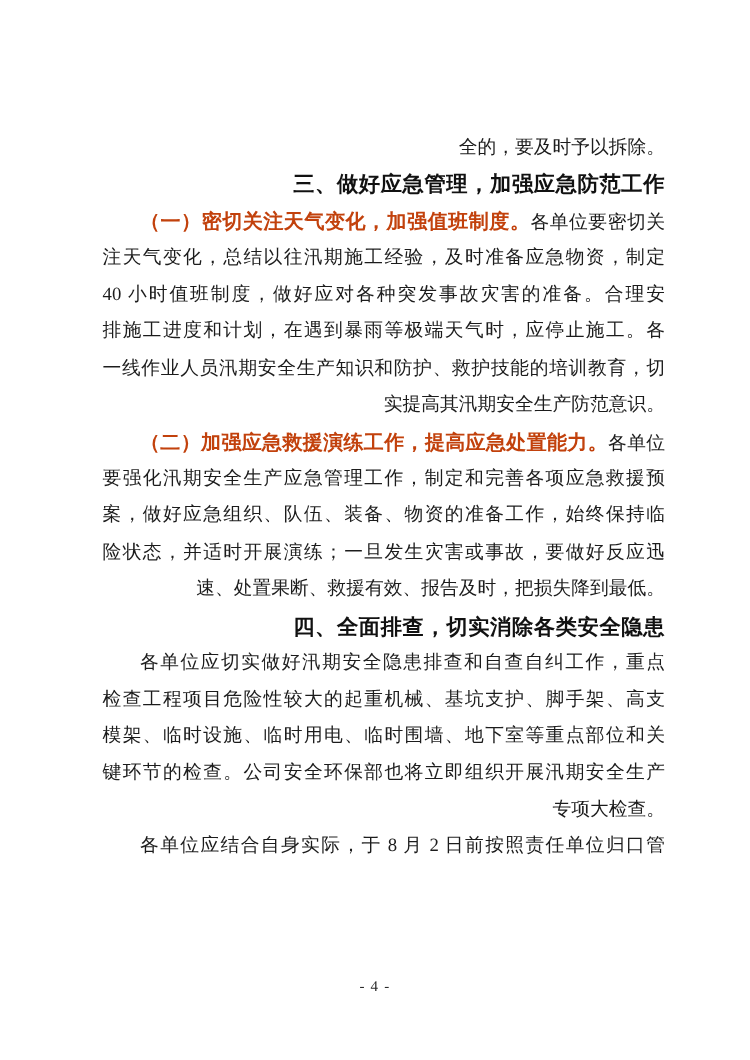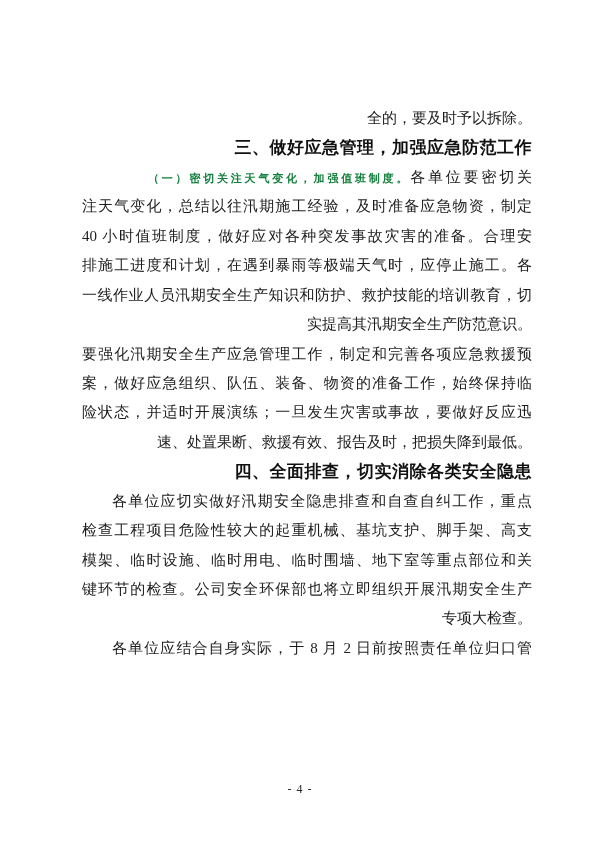--- a/index.html
+++ b/index.html
@@ -36,23 +36,22 @@
   }
   .line.indent { padding-left: 30px; }
   .seg-normal {
     font-family: "Liberation Serif", "DejaVu Serif", serif;
     font-weight: normal;
     color: #1c1c1c;
   }
   .seg-lead {
     font-family: "Liberation Serif", "DejaVu Serif", serif;
     font-weight: bold;
-    font-size: 11px;
-    color: #15803d;
-    margin-left: 36px;
+    font-size: 16px;
+    color: #c2410c;
   }
   .seg-heading {
     font-family: "Liberation Sans", "DejaVu Sans", sans-serif;
     font-weight: bold;
     font-size: 17px;
     color: #111111;
     letter-spacing: 0.5px;
   }
   .footer {
     position: absolute;
@@ -71,20 +70,21 @@
 <div class="page">
   <div class="text-block">
       <div class="line"><span class="seg-normal">全的，要及时予以拆除。</span></div>
       <div class="line indent"><span class="seg-heading">三、做好应急管理，加强应急防范工作</span></div>
       <div class="line indent fill"><span class="seg-lead">（一）密切关注天气变化，加强值班制度。</span><span class="seg-normal">各单位要密切关</span></div>
       <div class="line fill"><span class="seg-normal">注天气变化，总结以往汛期施工经验，及时准备应急物资，制定</span></div>
       <div class="line fill"><span class="seg-normal">40 小时值班制度，做好应对各种突发事故灾害的准备。合理安</span></div>
       <div class="line fill"><span class="seg-normal">排施工进度和计划，在遇到暴雨等极端天气时，应停止施工。各</span></div>
       <div class="line fill"><span class="seg-normal">一线作业人员汛期安全生产知识和防护、救护技能的培训教育，切</span></div>
       <div class="line"><span class="seg-normal">实提高其汛期安全生产防范意识。</span></div>
+      <div class="line indent fill"><span class="seg-lead">（二）加强应急救援演练工作，提高应急处置能力。</span><span class="seg-normal">各单位</span></div>
       <div class="line fill"><span class="seg-normal">要强化汛期安全生产应急管理工作，制定和完善各项应急救援预</span></div>
       <div class="line fill"><span class="seg-normal">案，做好应急组织、队伍、装备、物资的准备工作，始终保持临</span></div>
       <div class="line fill"><span class="seg-normal">险状态，并适时开展演练；一旦发生灾害或事故，要做好反应迅</span></div>
       <div class="line"><span class="seg-normal">速、处置果断、救援有效、报告及时，把损失降到最低。</span></div>
       <div class="line indent"><span class="seg-heading">四、全面排查，切实消除各类安全隐患</span></div>
       <div class="line indent fill"><span class="seg-normal">各单位应切实做好汛期安全隐患排查和自查自纠工作，重点</span></div>
       <div class="line fill"><span class="seg-normal">检查工程项目危险性较大的起重机械、基坑支护、脚手架、高支</span></div>
       <div class="line fill"><span class="seg-normal">模架、临时设施、临时用电、临时围墙、地下室等重点部位和关</span></div>
       <div class="line fill"><span class="seg-normal">键环节的检查。公司安全环保部也将立即组织开展汛期安全生产</span></div>
       <div class="line"><span class="seg-normal">专项大检查。</span></div>

